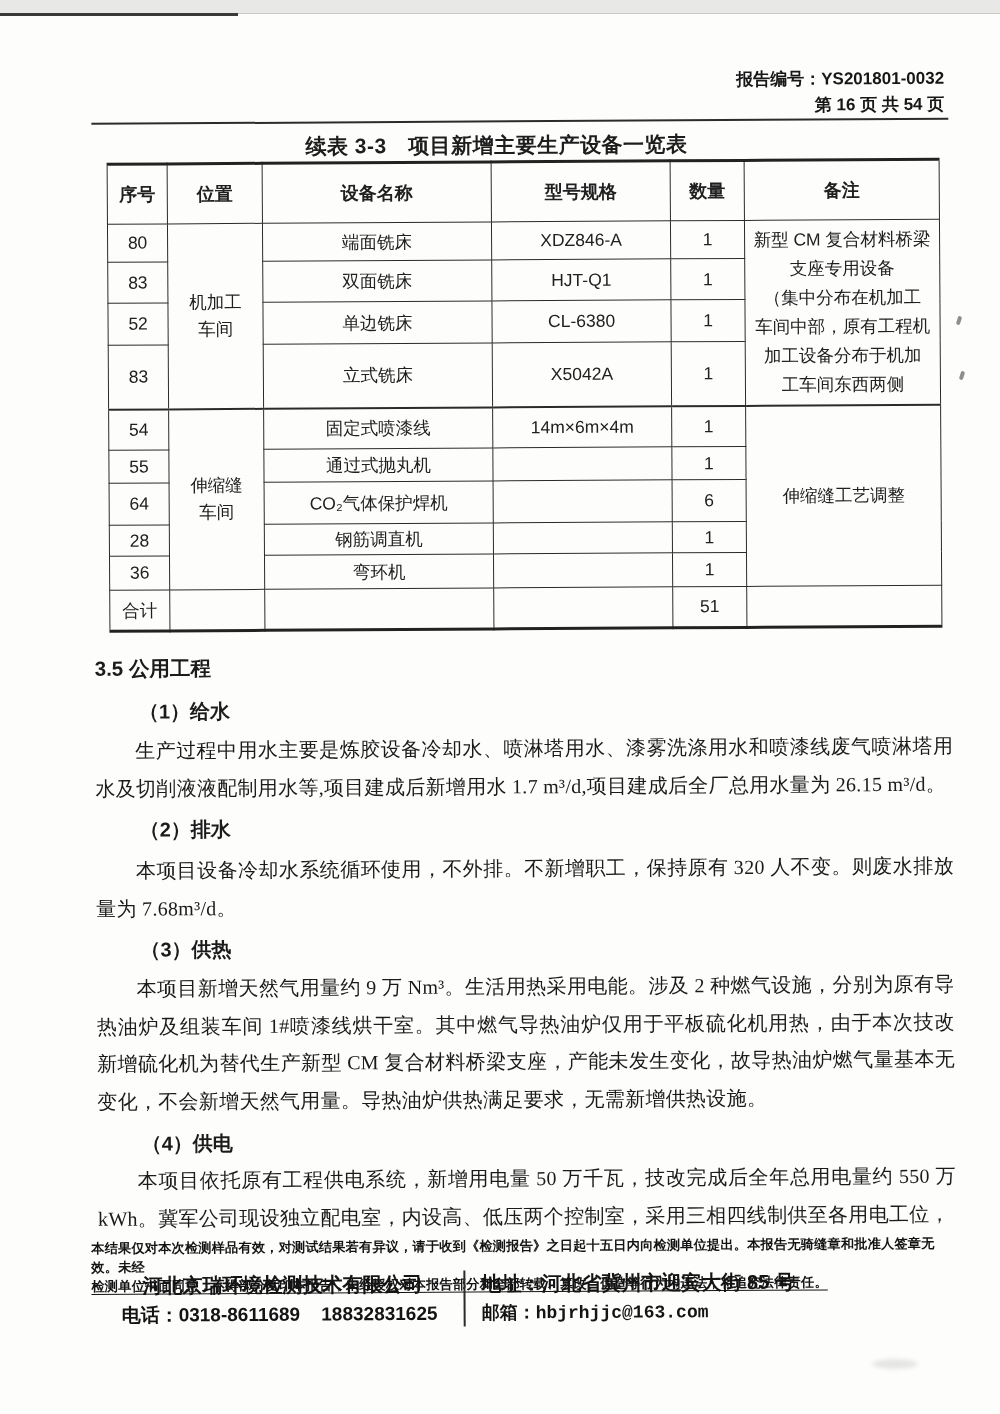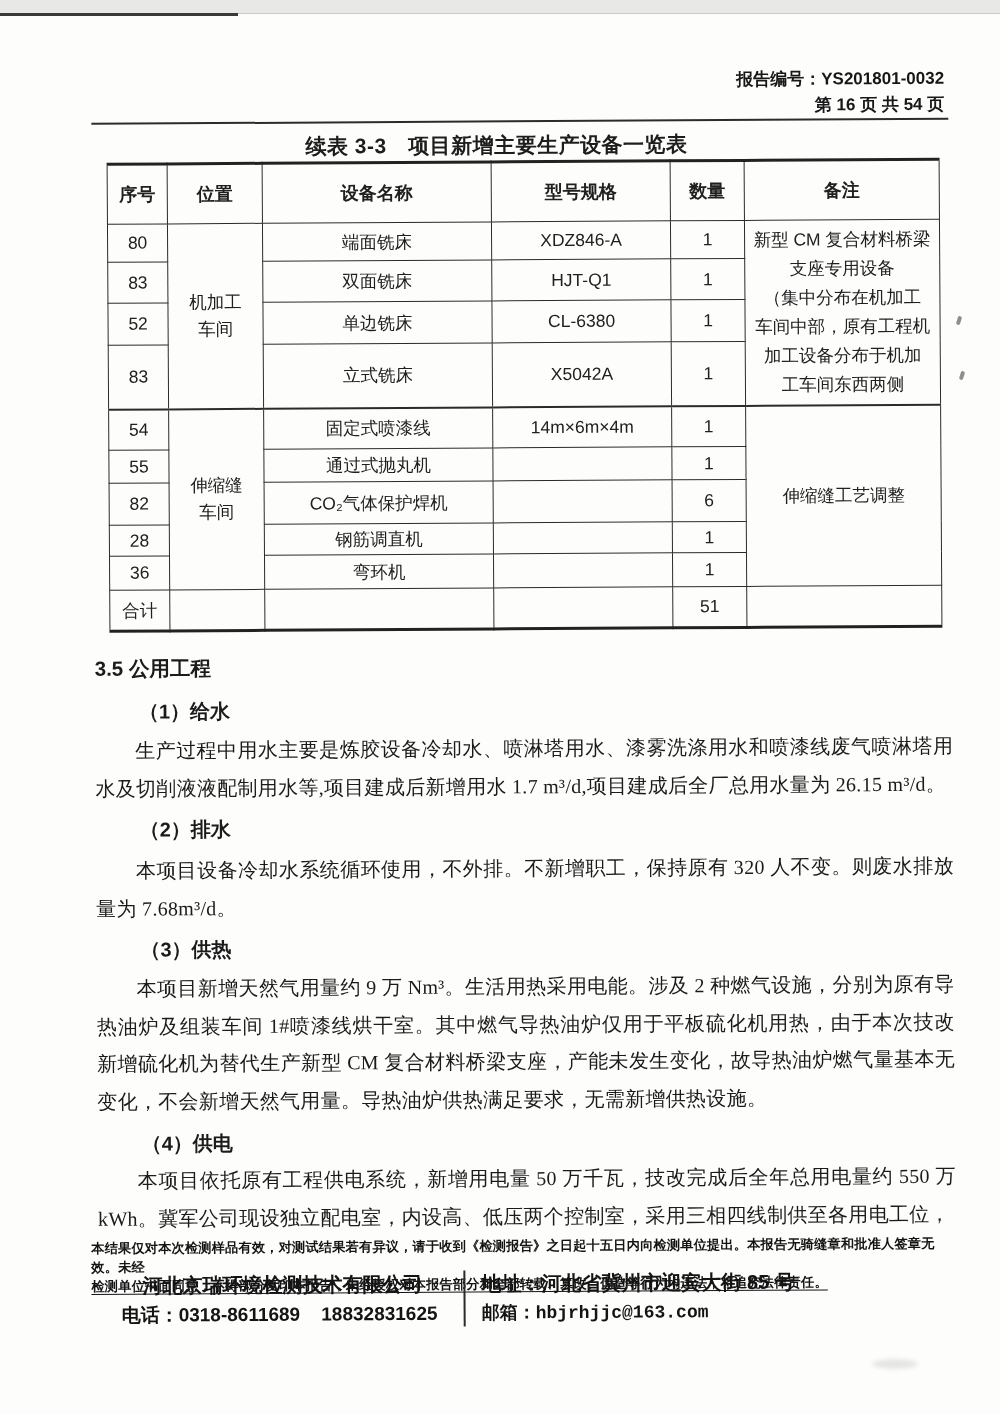--- a/index.html
+++ b/index.html
@@ -138,21 +138,21 @@
           <td>1</td>
           <td rowspan="5">伸缩缝工艺调整</td>
         </tr>
         <tr style="height:33px">
           <td>55</td>
           <td>通过式抛丸机</td>
           <td></td>
           <td>1</td>
         </tr>
         <tr style="height:42px">
-          <td>82</td>
+          <td>64</td>
           <td>CO₂气体保护焊机</td>
           <td></td>
           <td>6</td>
         </tr>
         <tr style="height:31px">
           <td>28</td>
           <td>钢筋调直机</td>
           <td></td>
           <td>1</td>
         </tr>

